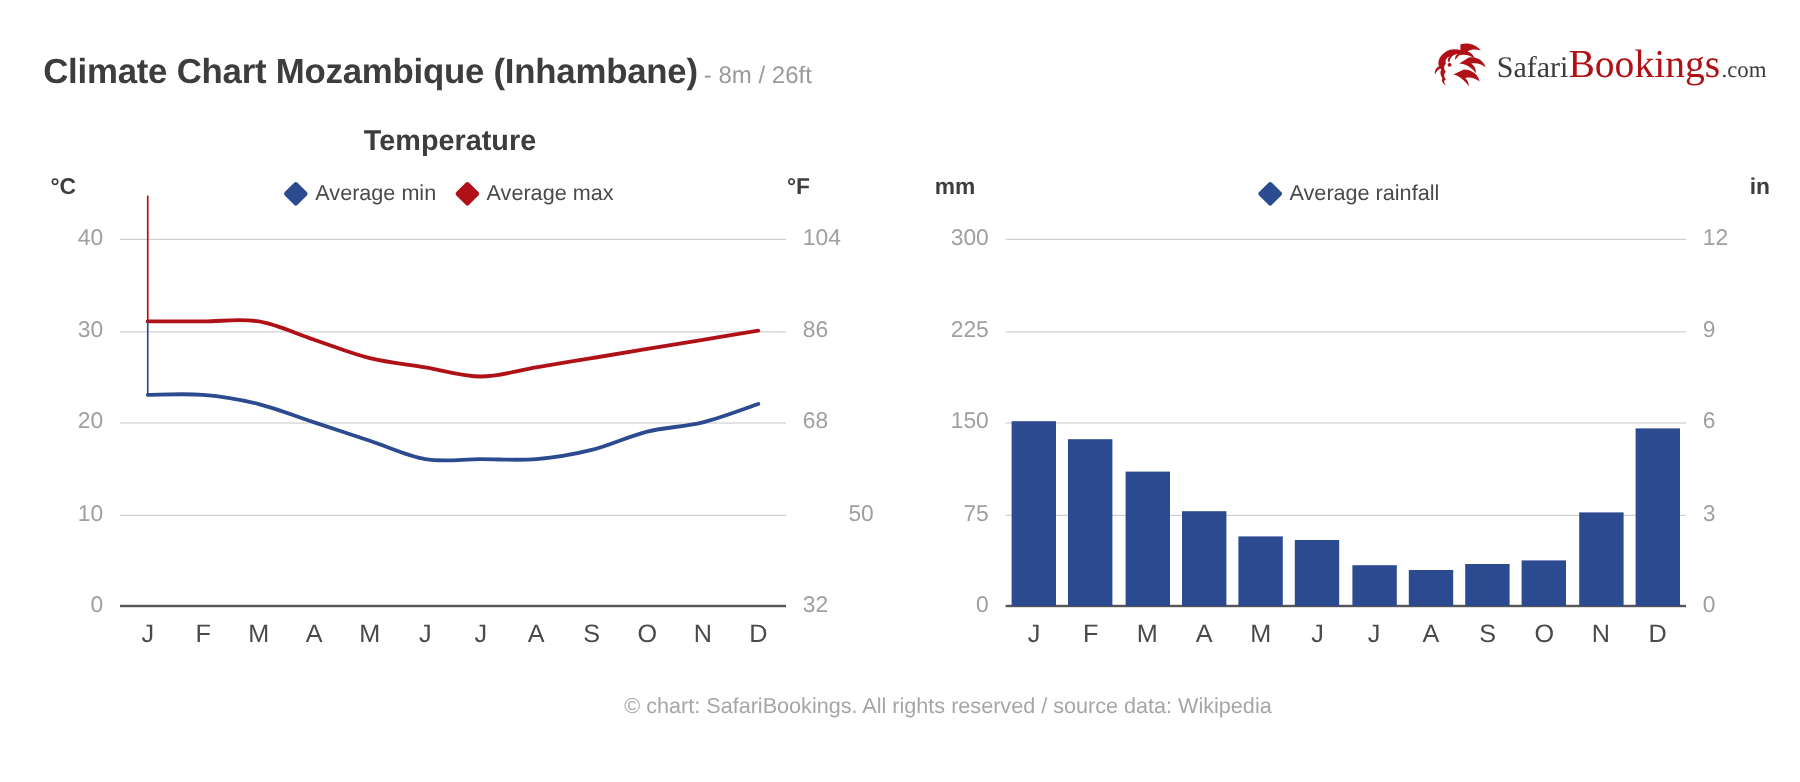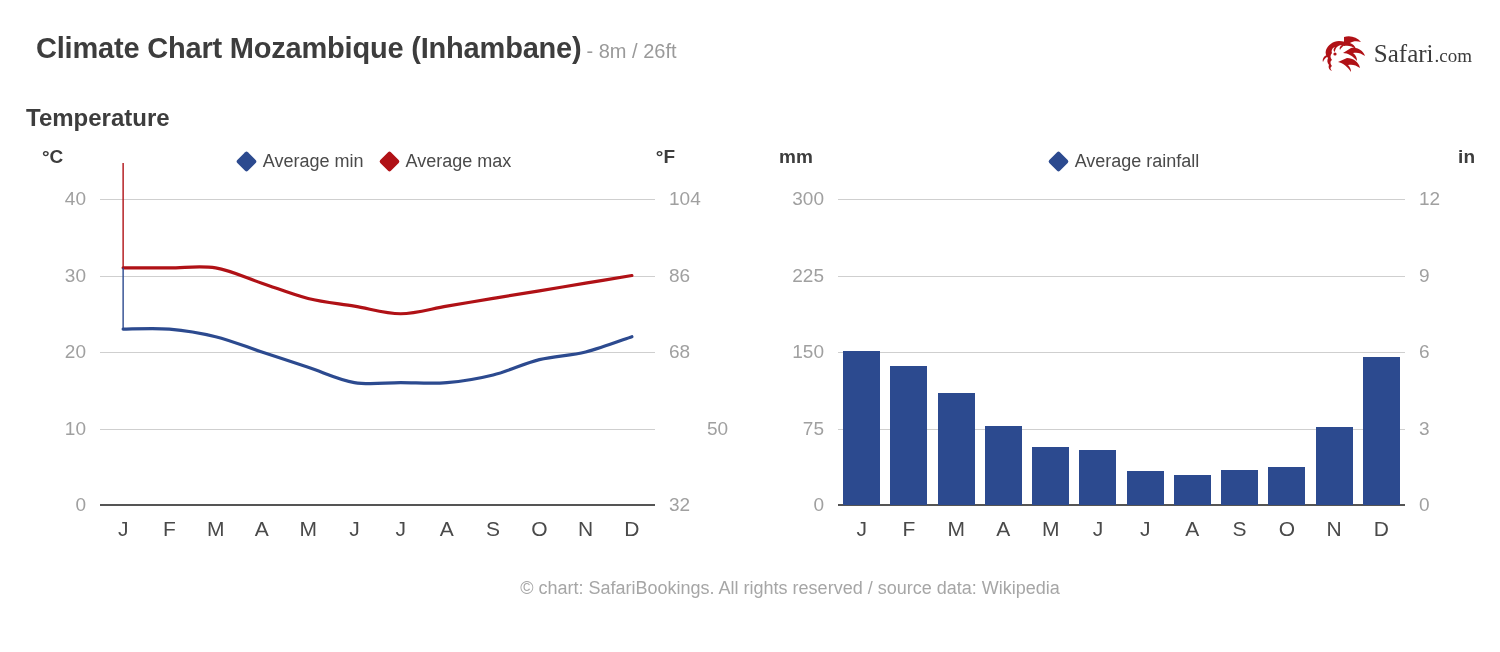--- a/index.html
+++ b/index.html
@@ -24,21 +24,21 @@
   
   .header {
     position: absolute;
     top: 0; left: 0;
     width: 1500px;
     height: 96px;
   }
   .title-wrap {
     position: absolute;
     left: 36px;
-    top: 32px;
+    top: 44px;
     white-space: nowrap;
   }
   .title-main {
     font-size: 29px;
     font-weight: bold;
     color: #3d3d3d;
     letter-spacing: -0.2px;
   }
   .title-sub {
     font-size: 20px;
@@ -90,24 +90,24 @@
     top: 96px;
     height: 460px;
   }
   .panel-temp { left: 0px;   width: 750px; }
   .panel-rain { left: 750px; width: 750px; }
 
   .panel-title {
     position: absolute;
     top: 8px;
     width: 100%;
+    text-align: center;
     font-size: 24px;
     font-weight: bold;
     color: #3d3d3d;
-    margin-left: 26px;
   }
 
   .legend {
     position: absolute;
     top: 55px;
     width: 100%;
     display: flex;
     justify-content: center;
     align-items: center;
     gap: 18px;
@@ -219,20 +219,21 @@
           <path d="M23 3 C29 1 36 3 40 8 C36 7 32 7 29 9 C32 10 34 12 35 15 C31 12 27 11 23 12 Z"></path>
           <path d="M30 14 C36 13 42 16 44 22 C40 19 36 18 32 19 C35 21 36 24 36 27 C32 22 27 19 22 19 Z"></path>
           <path d="M26 24 C32 24 38 28 39 34 C35 31 31 30 27 31 C29 33 30 35 30 38 C27 33 22 29 17 28 Z"></path>
           <path d="M18 7 C12 7 7 11 5 16 C4 19 5 22 7 24 C6 26 6 29 8 31 C7 33 8 36 11 37 C9 35 9 33 11 32 C9 30 9 27 11 26 C9 24 9 21 11 19 C10 17 11 14 14 13 C12 15 12 17 14 18 C14 14 17 11 21 11 C19 12 18 14 19 16 C21 12 25 10 29 10 C25 8 22 7 18 7 Z"></path>
           <circle cx="14" cy="20" r="1.6"></circle>
           <path d="M6 21 C3 22 1 25 2 28 C3 25 5 23 7 23 Z"></path>
         </g>
       </svg>
       <div class="logo-text">
         <span class="logo-safari">Safari</span>
+          <span class="logo-bookings">Bookings</span>
           <span class="logo-com">.com</span>
       </div>
     </div>
   </div>
 
   <div class="panel panel-temp">
     <div class="panel-title">Temperature</div>
 
     <div class="unit-left" style="left:42px;">°C</div>
     <div class="unit-right" style="right:75px;">°F</div>

